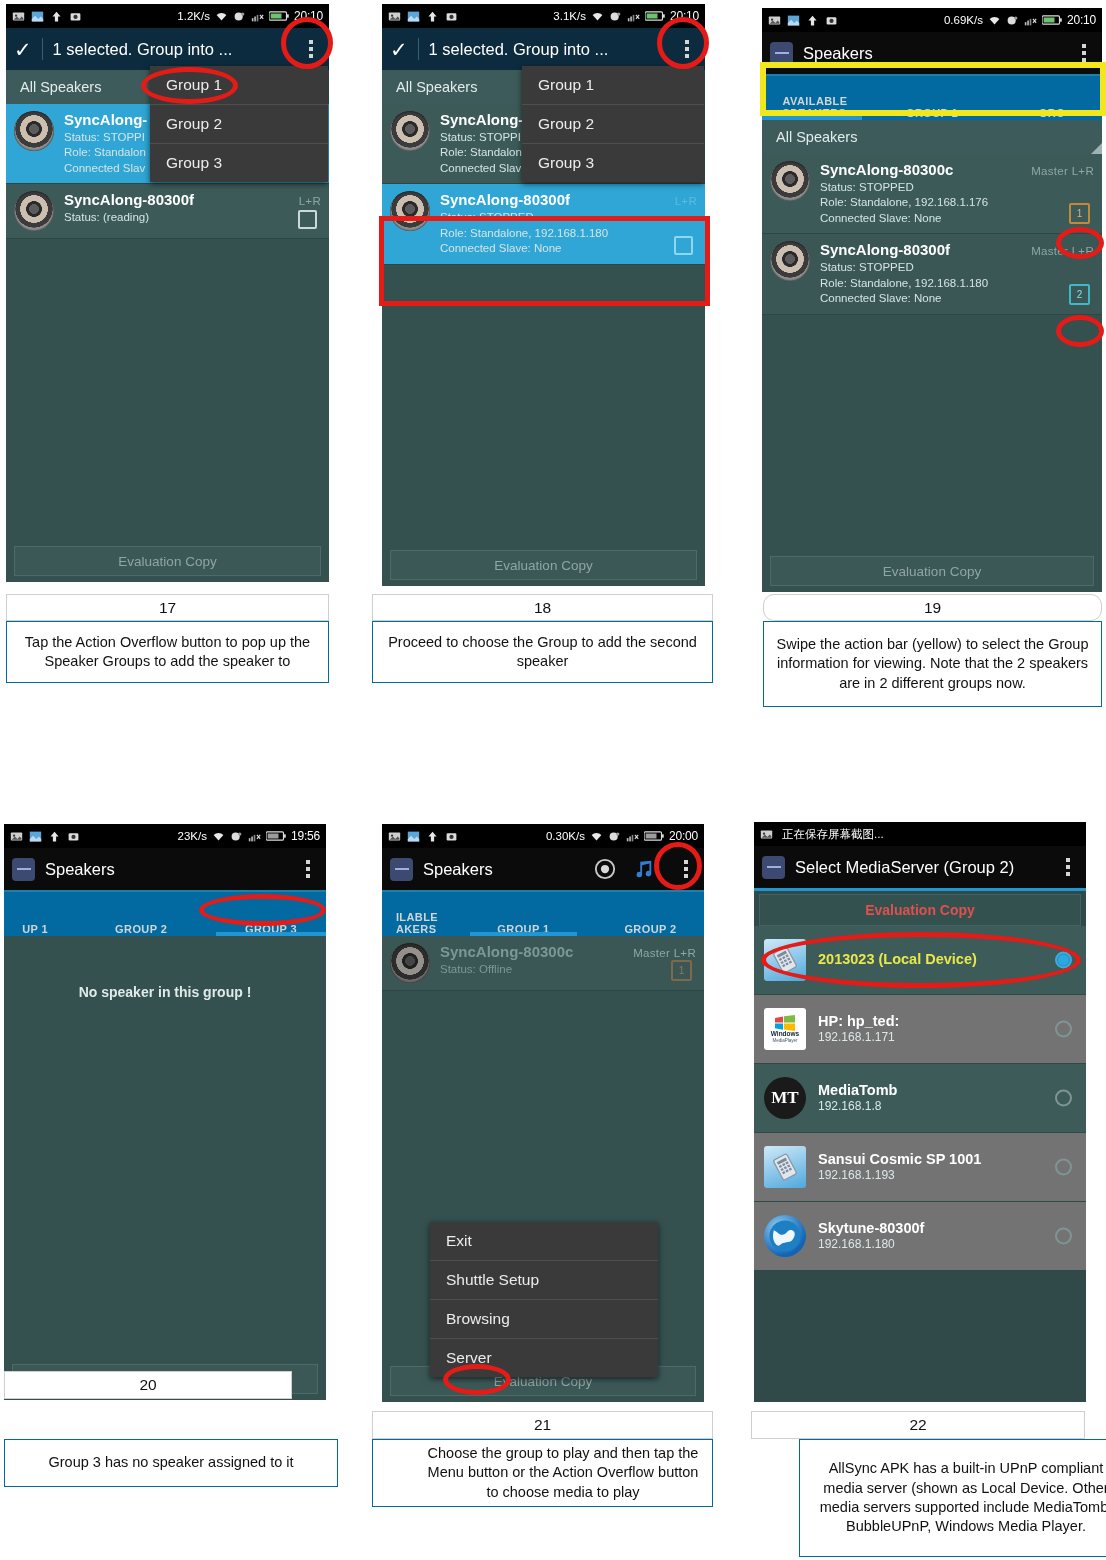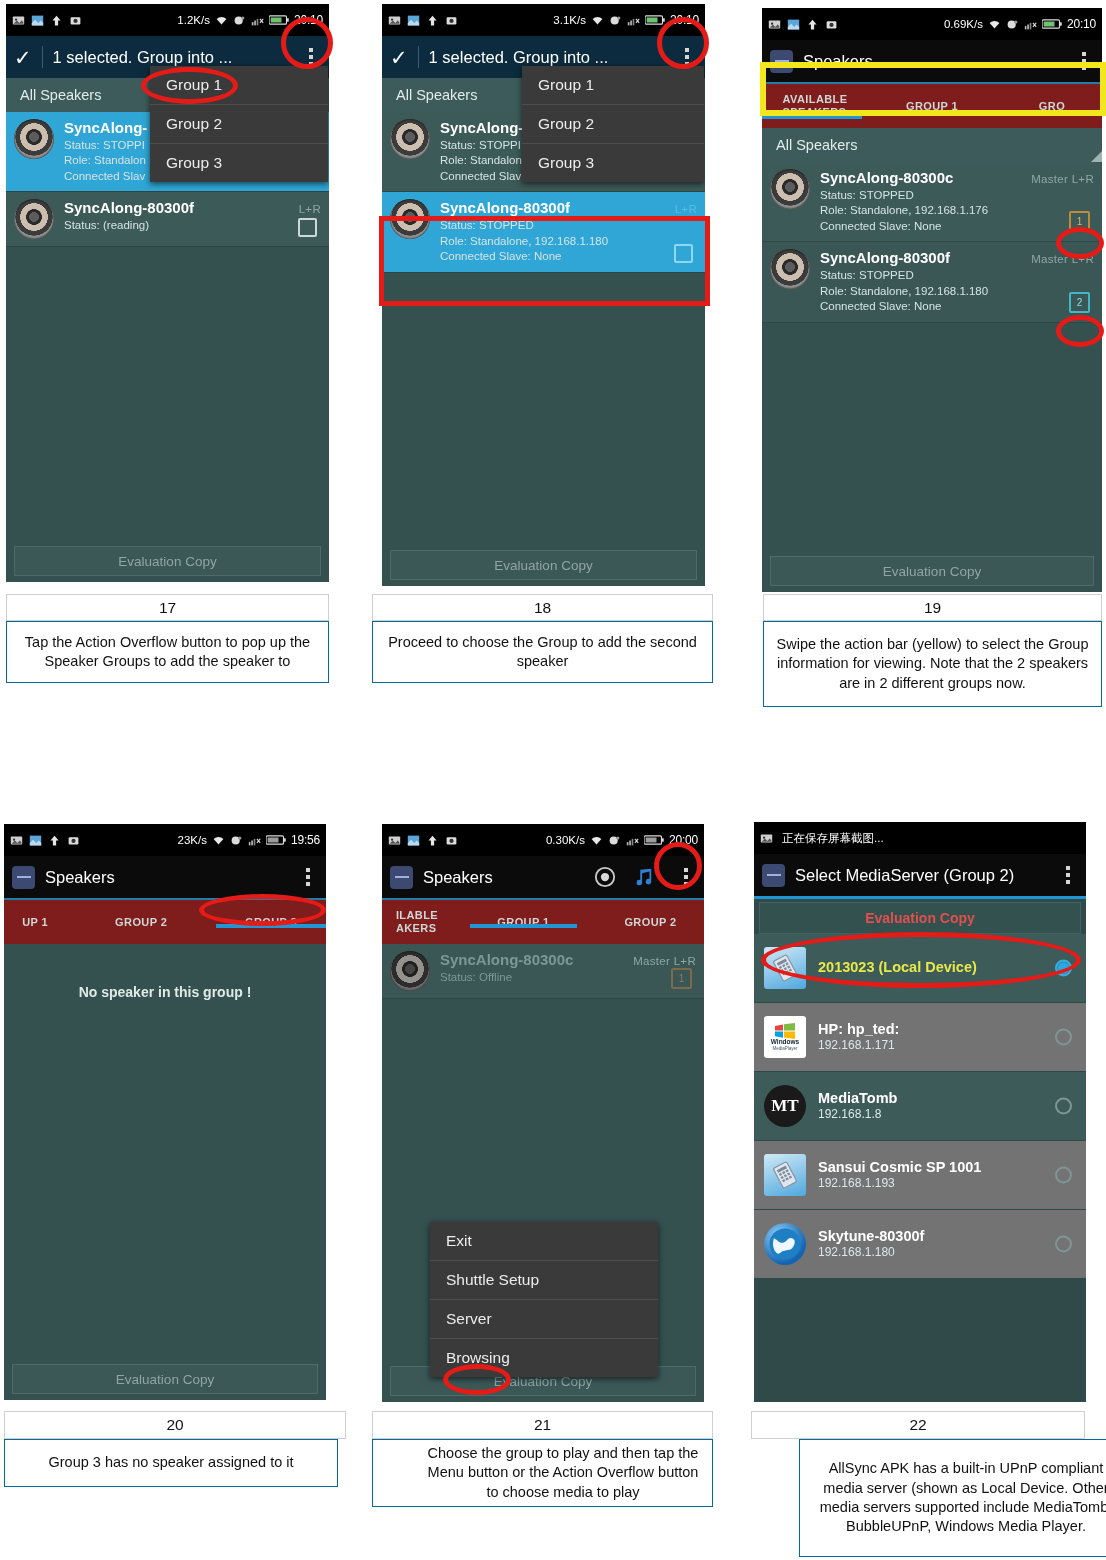--- a/index.html
+++ b/index.html
@@ -2,21 +2,21 @@
 <html><head>
 <meta charset="utf-8">
 <style>
   html,body{margin:0;padding:0;background:#ffffff;}
   body{width:1106px;height:1560px;font-family:"Liberation Sans",sans-serif;position:relative;overflow:hidden;}
 
   .sheet{position:absolute;left:0;top:0;width:1106px;height:1560px;}
 
   
   .panel{position:absolute;background:#34504f;overflow:hidden;}
-  .statusbar{height:32px;background:#000;display:flex;align-items:center;padding:0 6px;color:#e8e8e8;font-size:11.5px;gap:5px;}
+  .statusbar{height:24px;background:#000;display:flex;align-items:center;padding:0 6px;color:#e8e8e8;font-size:11.5px;gap:5px;}
   .sb-left{display:flex;align-items:center;gap:6px;}
   .sb-right{margin-left:auto;display:flex;align-items:center;gap:5px;}
   .sb-ico{display:inline-block;width:13px;height:13px;}
   .sb-time{font-size:12px;color:#fff;letter-spacing:-0.2px;}
   .sb-rate{font-size:11.5px;color:#fff;}
 
   .actionbar{height:42px;background:#0c2b3e;display:flex;align-items:center;padding:0 8px;color:#fff;}
   .actionbar.dark{background:#0b0b0b;}
   .ab-title{font-size:16.5px;color:#fff;font-weight:400;margin-left:10px;}
   .ab-spacer{flex:1;}
@@ -24,21 +24,21 @@
   .divider-v{width:1px;height:22px;background:#3a5d72;margin:0 10px;}
   .overflow{display:flex;flex-direction:column;gap:3px;align-items:center;padding:4px 8px;}
   .overflow i{display:block;width:4px;height:4px;background:#d6d6d6;}
   .applogo{width:23px;height:23px;border-radius:4px;background:#3c4a72;display:flex;align-items:center;justify-content:center;}
   .applogo span{display:block;width:14px;height:2px;background:#9fb0e0;}
 
   .allspk{height:34px;background:#3d5b5a;display:flex;align-items:center;padding-left:14px;color:#e3ecec;font-size:14.5px;position:relative;}
   .allspk .corner{position:absolute;right:0;bottom:0;width:0;height:0;border-left:11px solid transparent;border-bottom:11px solid #9fb3b3;}
   .allspk .corner2{position:absolute;right:2px;top:6px;width:5px;height:20px;background:#c7d2d2;border-radius:1px;}
 
-  .tabbar{height:44px;background:#7f1d1d;display:flex;align-items:center;border-top:2px solid #1f7fa8;gap:20px;}
+  .tabbar{height:44px;background:#0369a1;display:flex;align-items:flex-end;border-top:2px solid #1f7fa8;gap:20px;}
   .tab{flex:1;display:flex;align-items:center;justify-content:center;color:#cfd6d6;font-size:11px;font-weight:bold;letter-spacing:0.4px;position:relative;text-align:center;line-height:1.15;padding:0 2px;}
   .tab + .tab::before{content:"";position:absolute;left:0;top:9px;bottom:9px;width:1px;background:#3a3a3a;}
   .tab.active::after{content:"";position:absolute;left:0;right:0;bottom:0;height:4px;background:#2196d4;}
 
   
   .spkrow{display:flex;padding:7px 8px 7px 8px;background:#3c5a58;border-bottom:1px solid #2d4746;position:relative;}
   .spkrow.alt{background:#3a5755;}
   .spkrow.sel{background:#2fa6d6;}
   .spkrow.offline .sname,.spkrow.offline .sline{color:#7d9796;}
   .spkicon{width:40px;height:40px;border-radius:50%;flex:none;margin-right:10px;
@@ -386,21 +386,21 @@
 <div class="rectann yellow" style="left:760px;top:62px;width:346px;height:54px;"></div>
 <div class="ellipse" style="left:1056px;top:227px;width:48px;height:32px;"></div>
 <div class="ellipse" style="left:1056px;top:315px;width:48px;height:32px;"></div>
 
 <div class="capnumbox" style="left:6px;top:594px;width:323px;height:27px;">17</div>
 <div class="captextbox" style="left:6px;top:621px;width:323px;height:62px;">Tap the Action Overflow button to pop up the Speaker Groups to add the speaker to</div>
 
 <div class="capnumbox" style="left:372px;top:594px;width:341px;height:27px;">18</div>
 <div class="captextbox" style="left:372px;top:621px;width:341px;height:62px;">Proceed to choose the Group to add the second speaker</div>
 
-<div class="capnumbox" style="left:763px;top:594px;width:339px;height:27px;">19</div>
+<div class="capnumbox" style="left:763px;top:594px;width:339px;height:27px;border-radius:11px;">19</div>
 <div class="captextbox" style="left:763px;top:621px;width:339px;height:86px;">Swipe the action bar (yellow) to select the Group information for viewing. Note that the 2 speakers are in 2 different groups now.</div>
 
 <div class="panel" style="left:4px;top:824px;width:322px;height:576px;">
   <div class="statusbar">
     <span class="sb-left">
       <svg class="sb-ico" viewBox="0 0 16 16">
             <rect x="1" y="3" width="14" height="10" rx="1" fill="#cfcfcf"></rect>
             <circle cx="5" cy="7" r="1.4" fill="#333"></circle>
             <path d="M2 12l4-4 3 3 3-3 2 2v2z" fill="#555"></path>
           </svg>
@@ -547,22 +547,22 @@
       <span class="mlr">Master  L+R</span>
       <div class="gbadge dim">1</div>
     </div>
   </div>
 
   <div class="evalbar">Evaluation Copy</div>
 
   <div class="dropdown" style="left:48px;top:398px;width:228px;">
     <div class="dditem">Exit</div>
     <div class="dditem">Shuttle Setup</div>
+    <div class="dditem">Browsing</div>
     <div class="dditem">Server</div>
-    <div class="dditem">Browsing</div>
   </div>
 </div>
 <div class="ellipse" style="left:654px;top:842px;width:48px;height:48px;"></div>
 <div class="ellipse" style="left:443px;top:1364px;width:68px;height:31px;"></div>
 
 <div class="panel" style="left:754px;top:822px;width:332px;height:580px;background:#2f4a49;">
   <div class="statusbar">
     <svg class="sb-ico" viewBox="0 0 16 16">
           <rect x="1" y="3" width="14" height="10" rx="1" fill="#cfcfcf"></rect>
           <circle cx="5" cy="7" r="1.4" fill="#333"></circle>
@@ -680,21 +680,21 @@
     </div>
     <div>
       <div class="msname">Skytune-80300f</div>
       <div class="msip">192.168.1.180</div>
     </div>
     <div class="radio"></div>
   </div>
 </div>
 <div class="ellipse" style="left:761px;top:932px;width:320px;height:56px;"></div>
 
-<div class="capnumbox" style="left:4px;top:1411px;width:342px;height:28px;">20</div>
+<div class="capnumbox" style="left:4px;top:1371px;width:288px;height:28px;">20</div>
 <div class="captextbox" style="left:4px;top:1439px;width:334px;height:48px;">Group 3 has no speaker assigned to it</div>
 
 <div class="capnumbox" style="left:372px;top:1411px;width:341px;height:28px;">21</div>
 <div class="captextbox" style="left:372px;top:1439px;width:341px;height:68px;padding-left:48px;">Choose the group to play and then tap the Menu button or the Action Overflow button to choose media to play</div>
 
 <div class="capnumbox" style="left:751px;top:1411px;width:334px;height:28px;">22</div>
 <div class="captextbox" style="left:751px;top:1439px;width:334px;height:118px;margin-left:48px;">AllSync APK has a built-in UPnP compliant media server (shown as Local Device. Other media servers supported include MediaTomb, BubbleUPnP, Windows Media Player.</div>
 
 </div>
 

